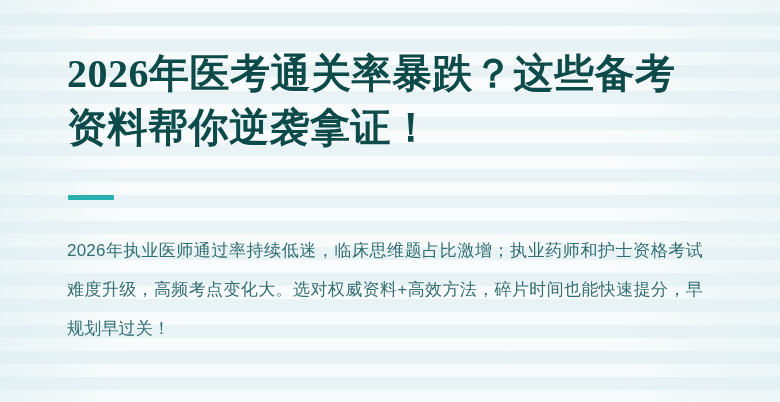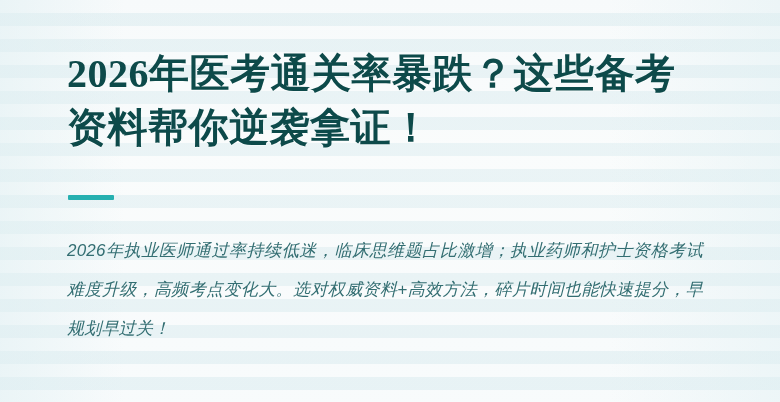--- a/index.html
+++ b/index.html
@@ -86,21 +86,20 @@
     width: 636px;
     margin: 0;
     font-family: "Liberation Sans", "DejaVu Sans", sans-serif;
     font-size: 17px;
     line-height: 39px;
     font-weight: 400;
     color: #336e72;
     letter-spacing: 0.2px;
     text-align: justify;
     text-justify: inter-ideograph;
-    font-style: italic;
   }
 </style>
 </head>
 <body>
 
 <div class="card">
   <div class="content">
 
     <h1 class="headline">2026年医考通关率暴跌？这些备考资料帮你逆袭拿证！</h1>
 

